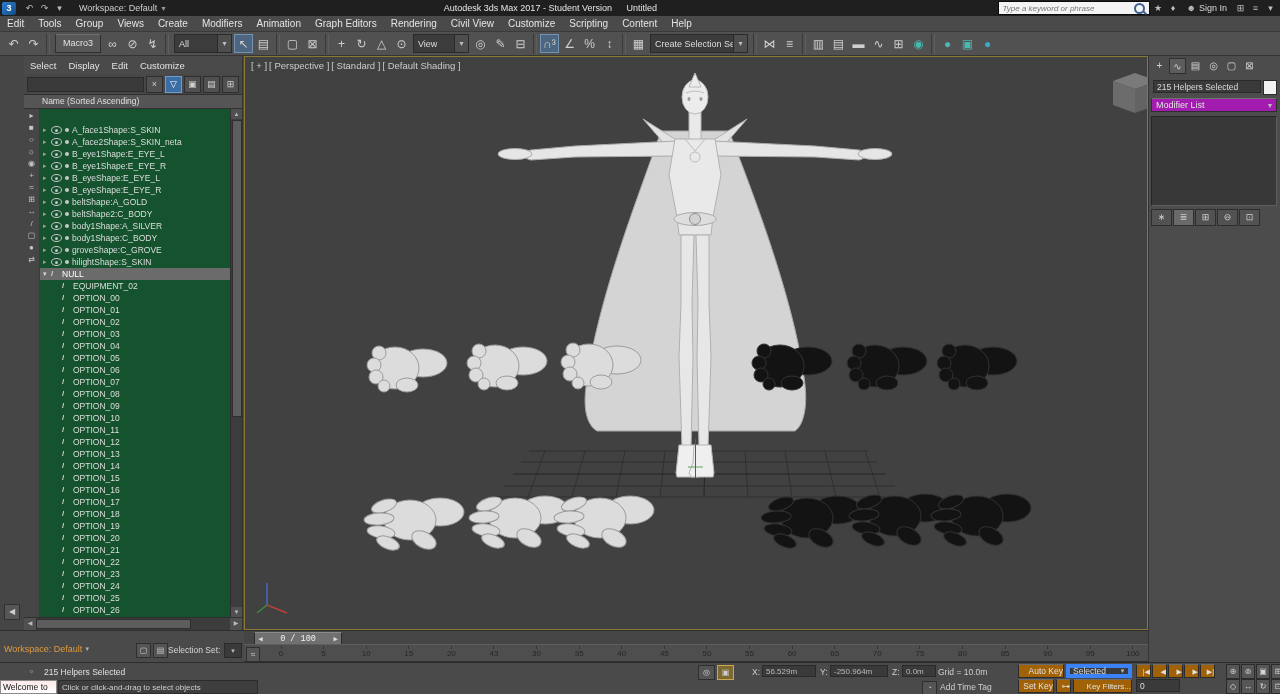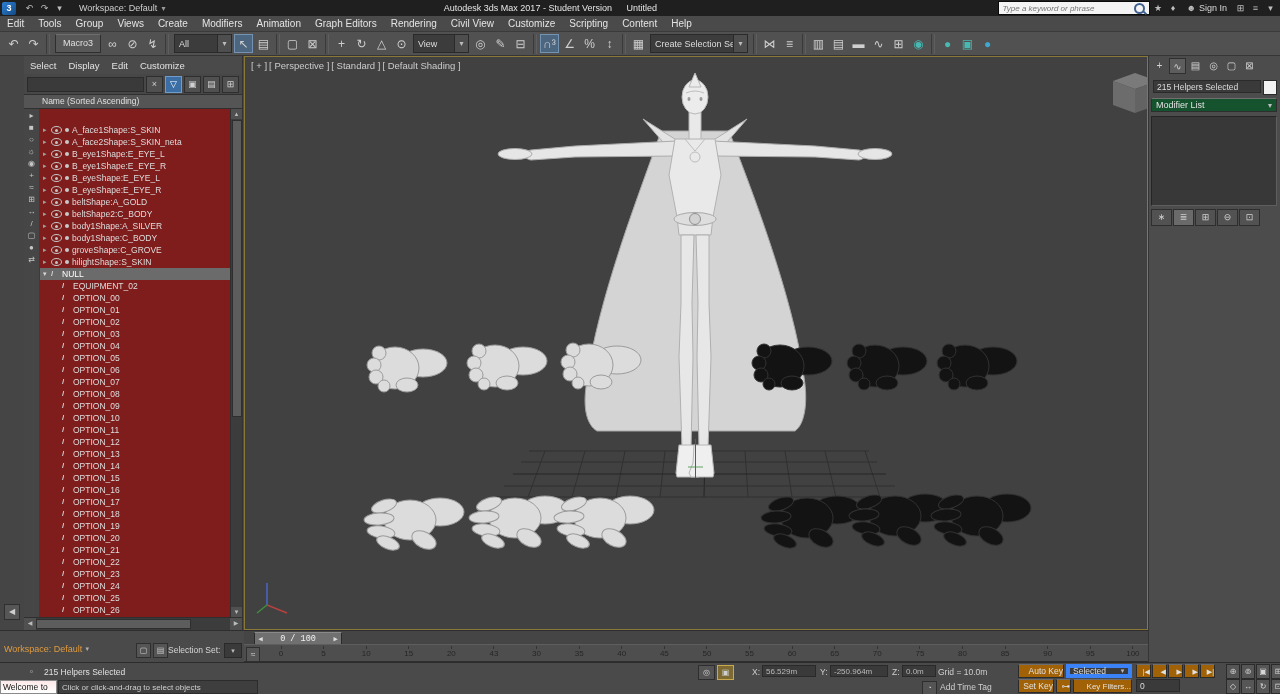--- a/index.html
+++ b/index.html
@@ -36,21 +36,21 @@
   .tb-btn{height:17px;line-height:17px;padding:0 7px;background:#585858;border:1px solid #2f2f2f;border-top-color:#6e6e6e;font-size:9px;color:#e0e0e0;margin:0 2px;}
   .tb-dd{height:17px;background:#3c3c3c;border:1px solid #2a2a2a;display:flex;align-items:center;font-size:9px;color:#dddddd;margin:0 2px;overflow:hidden;}
   .tb-dd-val{flex:1;padding-left:4px;white-space:nowrap;overflow:hidden;}
   .tb-dd-caret{width:13px;height:100%;background:#4e4e4e;border-left:1px solid #2a2a2a;text-align:center;line-height:17px;font-size:8px;color:#bdbdbd;flex:0 0 13px;}
 
   
   #gutter{position:absolute;left:0;top:56px;width:24px;height:574px;background:#454545;border-right:1px solid #3a3a3a;}
   .gutter-btn{position:absolute;left:4px;bottom:10px;width:14px;height:14px;background:#565656;border:1px solid #2f2f2f;color:#cfcfcf;font-size:8px;text-align:center;line-height:14px;}
 
   
-  #explorer{position:absolute;left:24px;top:56px;width:218px;height:574px;background:#7f1d1d;border-right:1px solid #333;display:flex;flex-direction:column;}
+  #explorer{position:absolute;left:24px;top:56px;width:218px;height:574px;background:#14532d;border-right:1px solid #333;display:flex;flex-direction:column;}
   #exp-menu{height:18px;display:flex;align-items:center;font-size:9.5px;color:#e2e2e2;background:#4a4a4a;}
   .exp-menu-item{padding:0 6px;}
   #exp-tools{height:20px;display:flex;align-items:center;gap:2px;padding:0 3px;background:#474747;}
   .exp-search{flex:1;height:13px;background:#3a3a3a;border:1px solid #2b2b2b;}
   .exp-tbtn{width:15px;height:15px;line-height:15px;text-align:center;font-size:9px;color:#d0d0d0;background:#505050;border:1px solid #2e2e2e;}
   .exp-tbtn.blue{background:#3a6ea5;border-color:#6f9cc9;color:#fff;}
   #exp-header{height:13px;background:#555;border-top:1px solid #303030;border-bottom:1px solid #303030;font-size:8.5px;color:#e0e0e0;line-height:13px;padding-left:18px;}
   #exp-body{flex:1;display:flex;overflow:hidden;position:relative;}
   #exp-vtools{width:15px;background:#464646;border-right:1px solid #3b3b3b;display:flex;flex-direction:column;align-items:center;padding-top:1px;}
   .exp-vicon{width:13px;height:12px;line-height:12px;text-align:center;font-size:8px;color:#c6c6c6;}
@@ -78,21 +78,21 @@
   #vp-label{position:absolute;left:6px;top:3px;font-size:9.5px;color:#cccccc;z-index:5;display:flex;gap:2px;}
   #vp-svg{position:absolute;left:0;top:0;}
 
   
   #cmdpanel{position:absolute;left:1148px;top:56px;width:132px;height:606px;background:#4c4c4c;border-left:1px solid #353535;}
   #cp-tabs{position:absolute;left:2px;top:2px;display:flex;gap:1px;}
   .cp-tab{width:17px;height:16px;line-height:16px;text-align:center;font-size:10px;color:#d2d2d2;}
   .cp-tab.active{background:#5d5d5d;border:1px solid #2f2f2f;box-sizing:border-box;}
   #cp-selinfo{position:absolute;left:4px;top:24px;width:108px;height:13px;background:#3a3a3a;border:1px solid #2a2a2a;color:#ddd;font-size:8.5px;line-height:13px;padding-left:3px;box-sizing:border-box;}
   #cp-swatch{position:absolute;right:4px;top:24px;width:12px;height:13px;background:#f2f2f2;border:1px solid #2a2a2a;}
-  #cp-modlist{position:absolute;left:2px;top:42px;width:126px;height:14px;background:#14532d;border:1px solid #2e2e2e;border-top-color:#707070;display:flex;align-items:center;font-size:9px;color:#e2e2e2;box-sizing:border-box;}
+  #cp-modlist{position:absolute;left:2px;top:42px;width:126px;height:14px;background:#a21caf;border:1px solid #2e2e2e;border-top-color:#707070;display:flex;align-items:center;font-size:9px;color:#e2e2e2;box-sizing:border-box;}
   #cp-modlist span:first-child{flex:1;padding-left:4px;}
   #cp-modlist .mcaret{width:12px;text-align:center;font-size:8px;color:#bdbdbd;}
   #cp-stack{position:absolute;left:2px;top:60px;width:126px;height:90px;background:#383838;border:1px solid #252525;border-bottom-color:#5e5e5e;border-right-color:#5e5e5e;box-sizing:border-box;}
   #cp-stackbtns{position:absolute;left:2px;top:153px;display:flex;}
   .cp-sbtn{width:19px;height:15px;line-height:15px;text-align:center;font-size:9px;color:#cfcfcf;background:#525252;border:1px solid #2e2e2e;margin-right:1px;}
   .cp-sbtn.hl{background:#6a6a6a;}
 
   
   #timeslider{position:absolute;left:244px;top:630px;width:904px;height:14px;background:#454545;border-top:1px solid #2e2e2e;box-sizing:border-box;}
   #ts-handle{position:absolute;left:10px;top:1px;height:11px;width:86px;background:#707070;border:1px solid #2b2b2b;border-top-color:#8a8a8a;display:flex;align-items:center;color:#f2f2f2;font-size:8.5px;font-family:Liberation Mono, monospace;}

